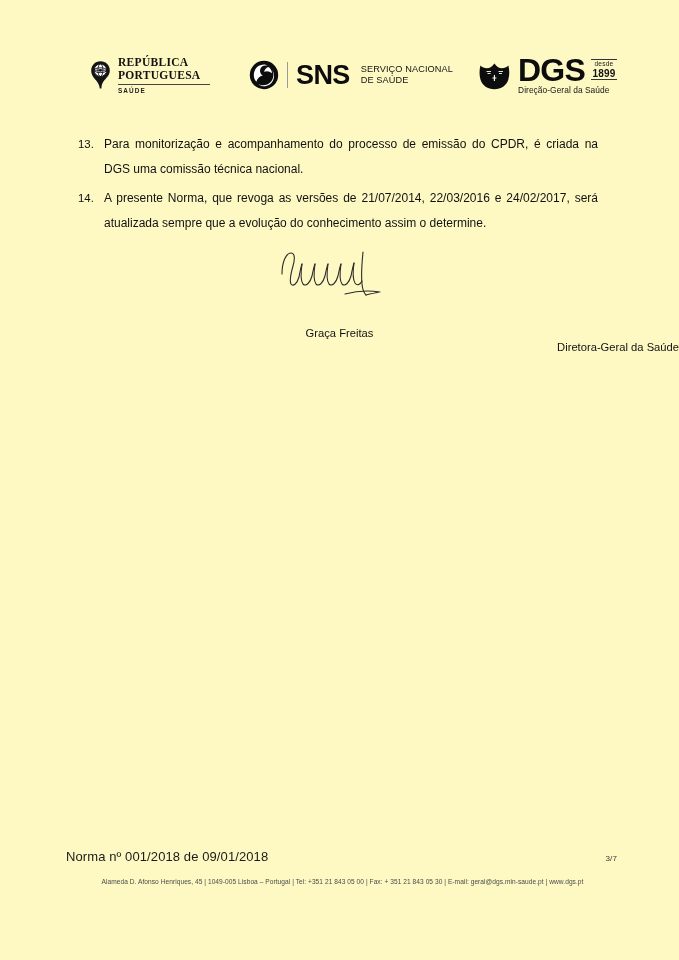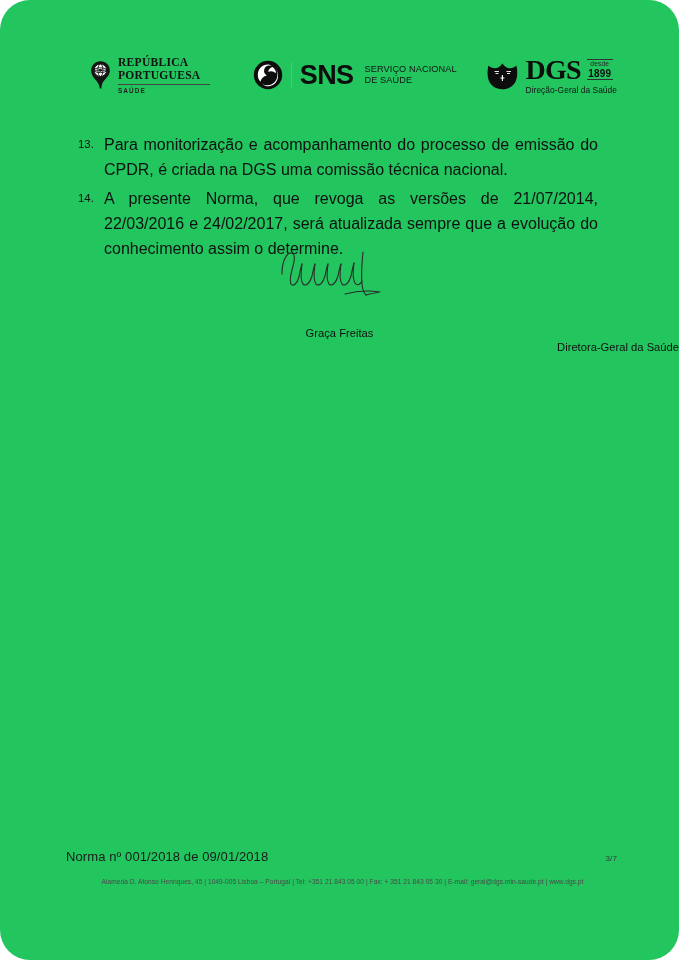--- a/index.html
+++ b/index.html
@@ -12,22 +12,21 @@
     height: 960px;
     position: relative;
     font-family: "Liberation Sans", sans-serif;
     color: #101010;
     overflow: hidden;
   }
 
   .page {
     position: absolute;
     inset: 0;
-    background: #22c55e;
-    border-radius: 30px;
+    background: #fef9c3;
   }
 
   
   .logo-bar {
     position: absolute;
     top: 48px;
     left: 90px;
     right: 62px;
     height: 54px;
     display: flex;
@@ -118,23 +117,23 @@
   .dgs-text {
     display: flex;
     flex-direction: column;
   }
   .dgs-row {
     display: flex;
     align-items: flex-start;
     gap: 6px;
   }
   .dgs-word {
-    font-family: Liberation Serif, serif;
-    font-weight: bold;
-    font-size: 28px;
+    font-family: Liberation Sans, sans-serif;
+    font-weight: bold;
+    font-size: 32px;
     line-height: 28px;
     letter-spacing: -0.8px;
     color: #0d0d0d;
   }
   .dgs-since {
     display: flex;
     flex-direction: column;
     align-items: center;
     padding-top: 3px;
   }
@@ -177,21 +176,21 @@
     margin-bottom: 4px;
   }
   .item-num {
     flex: 0 0 26px;
     font-size: 11.4px;
     line-height: 25px;
     color: #111;
   }
   .item-body {
     flex: 1 1 auto;
-    font-size: 16px;
+    font-size: 12px;
     line-height: 25px;
     color: #111;
     text-align: justify;
   }
 
   
   .signature-block {
     position: absolute;
     top: 244px;
     left: 0;

